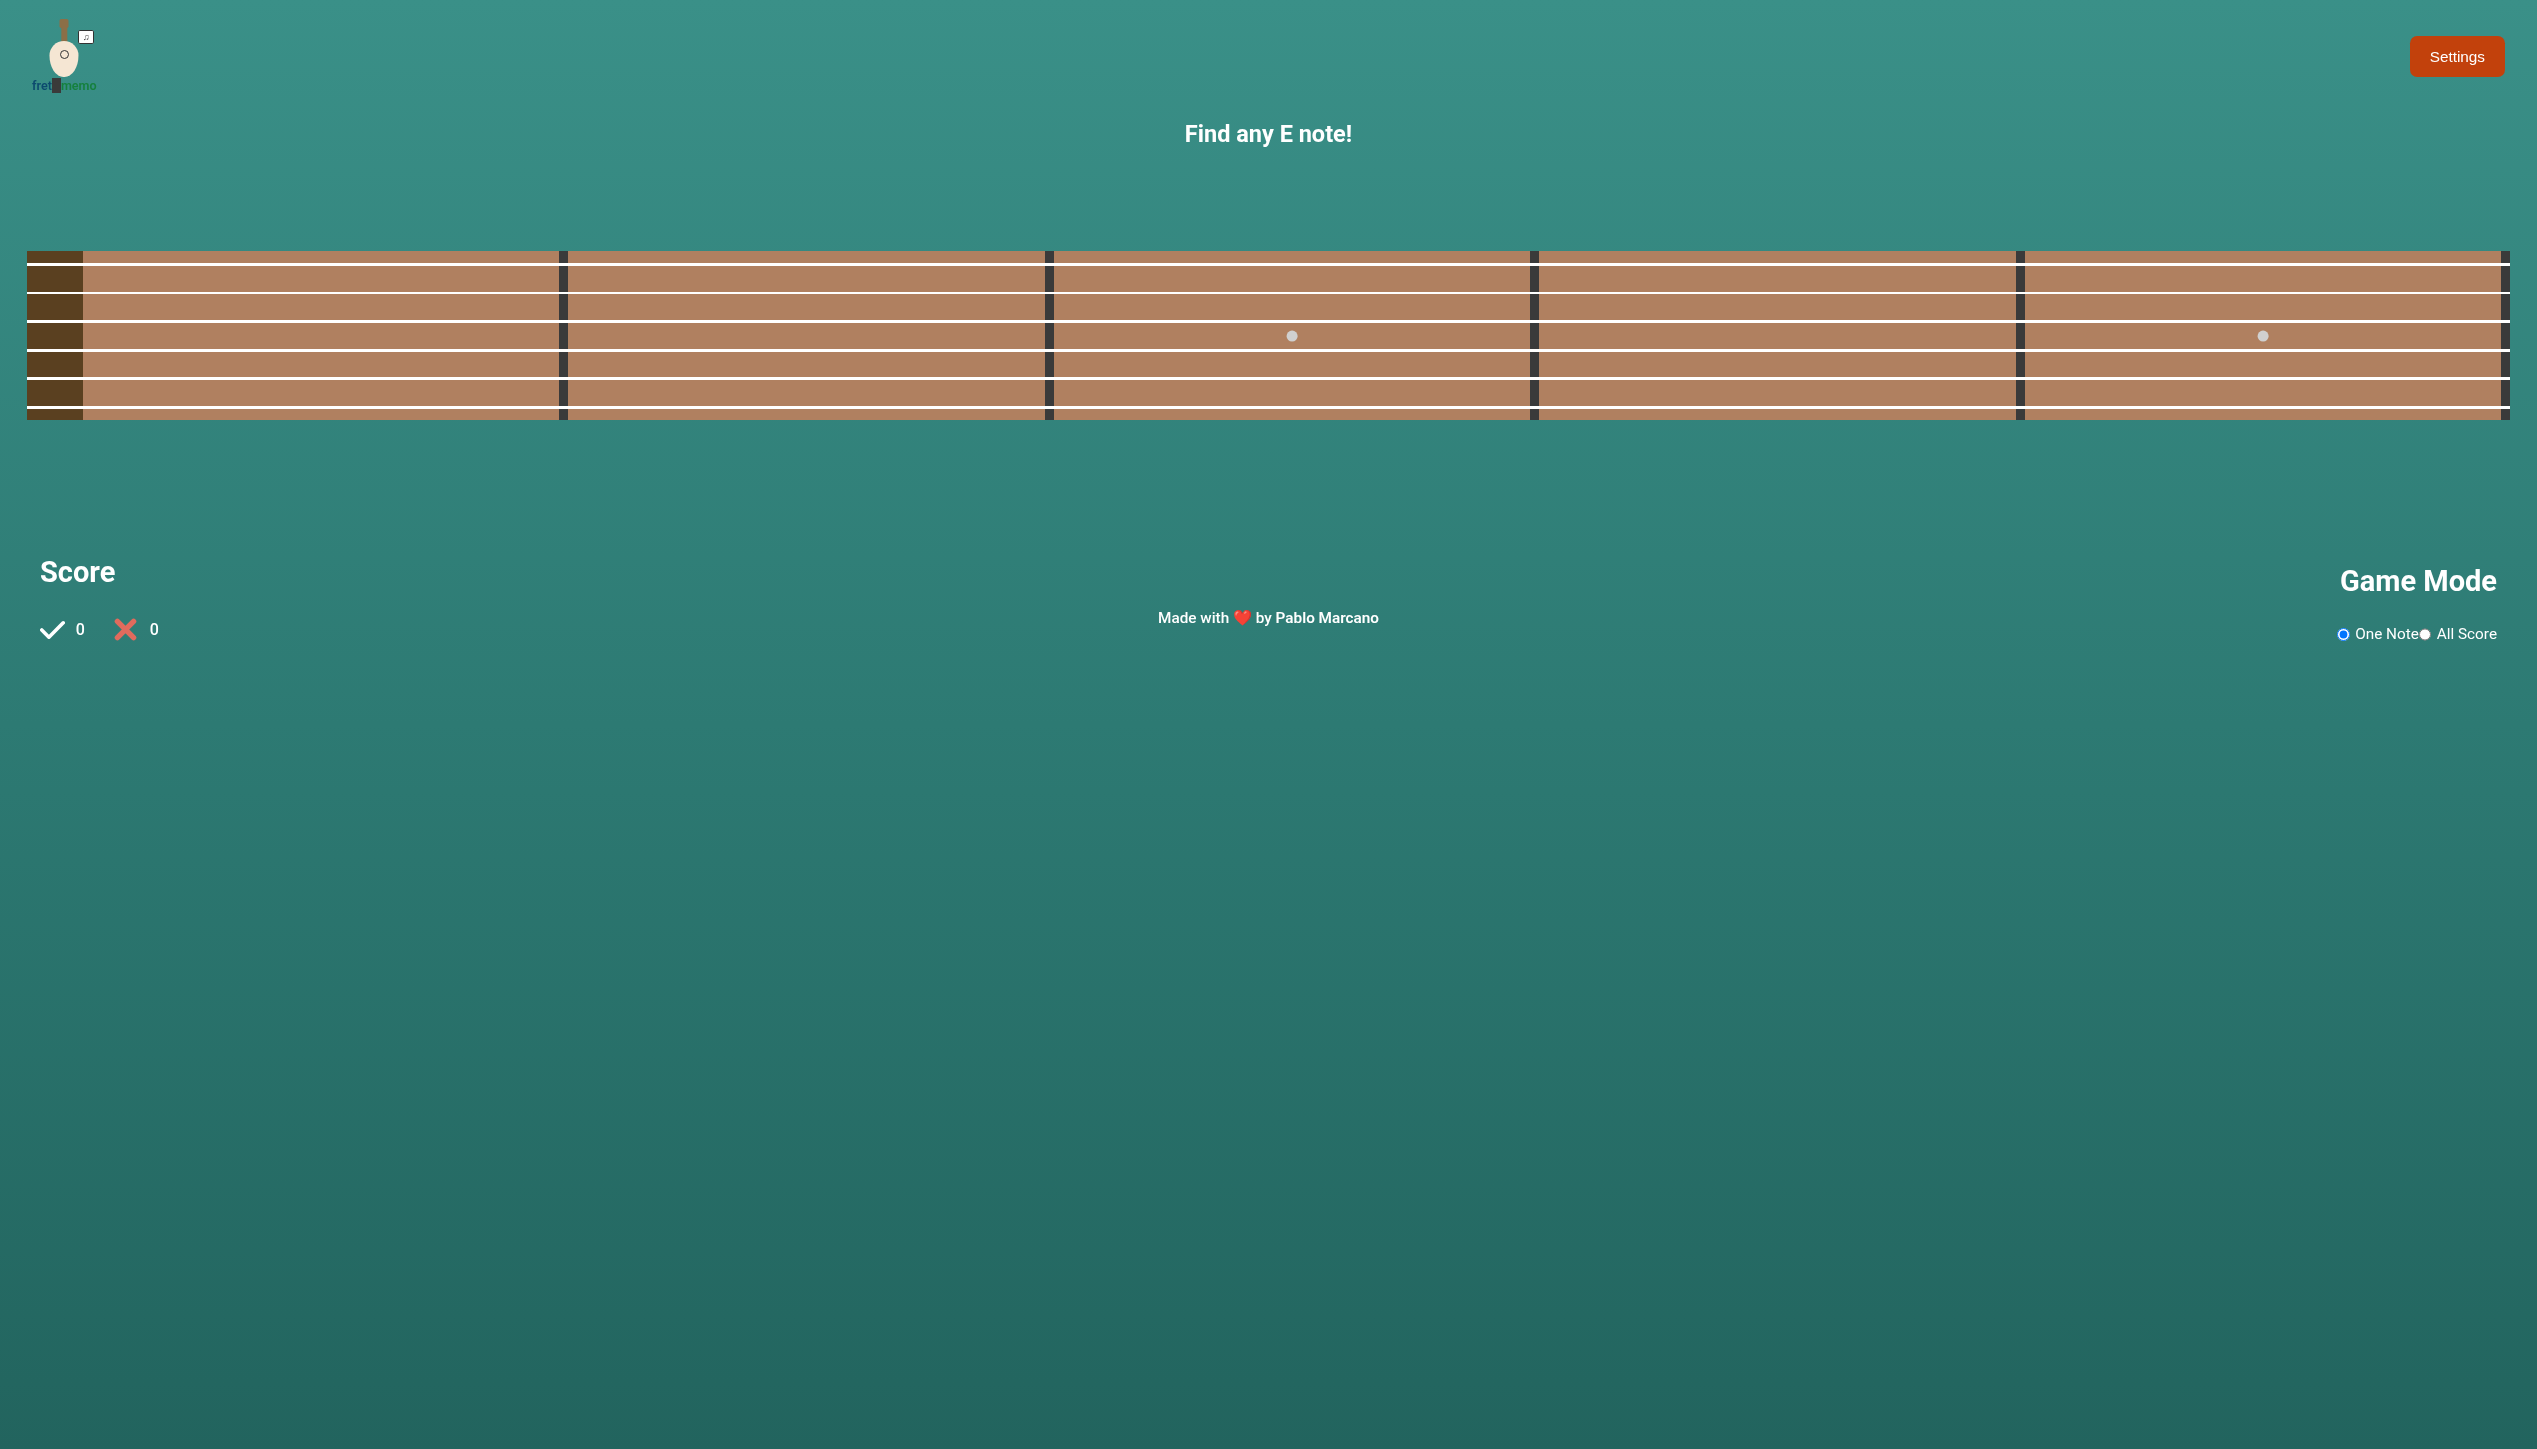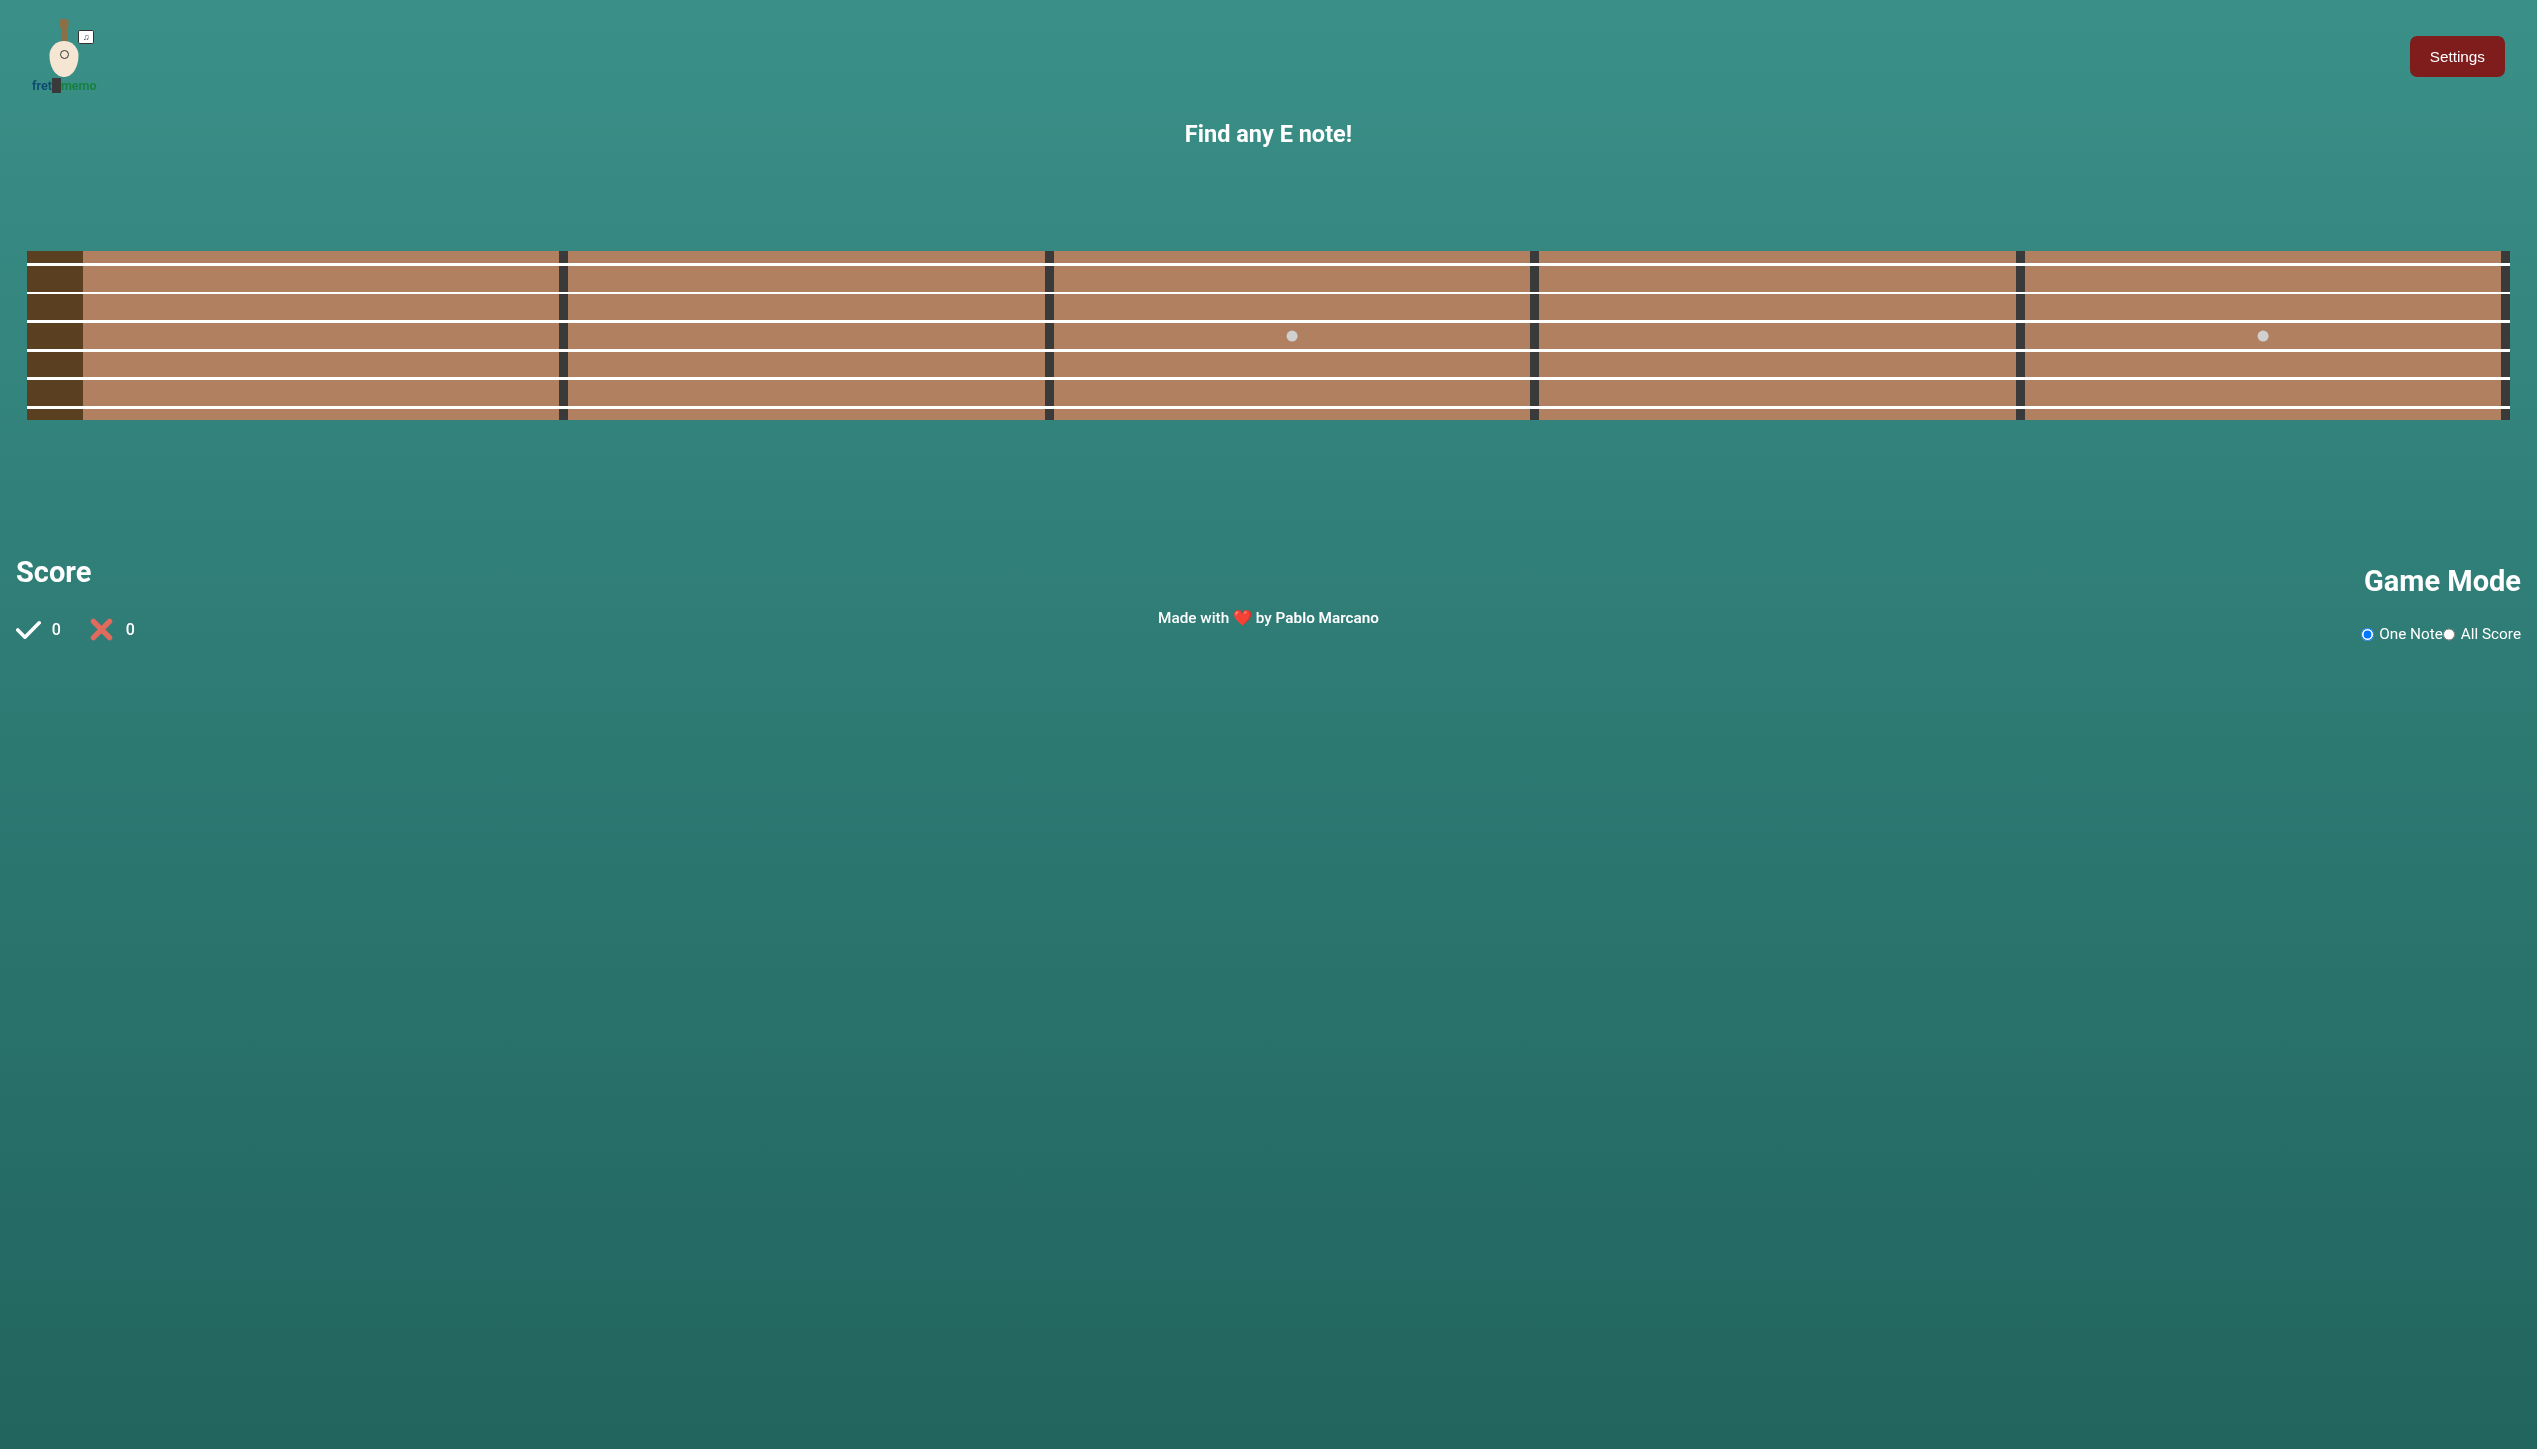--- a/index.html
+++ b/index.html
@@ -89,21 +89,21 @@
       font-weight: 600;
       margin-top: 1.8px;
     }
     .logo-text .fret {
       color: #0c4a6e;
     }
     .logo-text .memo {
       color: #15803d;
     }
     .settings-btn {
-      background: #7f1d1d;
+      background: #c2410c;
       color: white;
       border: none;
       padding: 11.7px 20px;
       font-size: 15.3px;
       font-weight: 500;
       border-radius: 7.2px;
       cursor: pointer;
       margin-top: 13.5px;
     }
     .prompt {
@@ -166,21 +166,21 @@
       background: #d0d0d0;
       border-radius: 50%;
       top: 50%;
       left: 50%;
       transform: translate(-50%, -50%);
     }
     .bottom-section {
       display: flex;
       justify-content: space-between;
       align-items: flex-end;
-      padding: 0 16px;
+      padding: 0 40px;
       margin-top: 135px;
       position: relative;
     }
     .score-section h2 {
       font-size: 29px;
       font-weight: 700;
       margin-bottom: 27px;
     }
     .score-row {
       display: flex;

